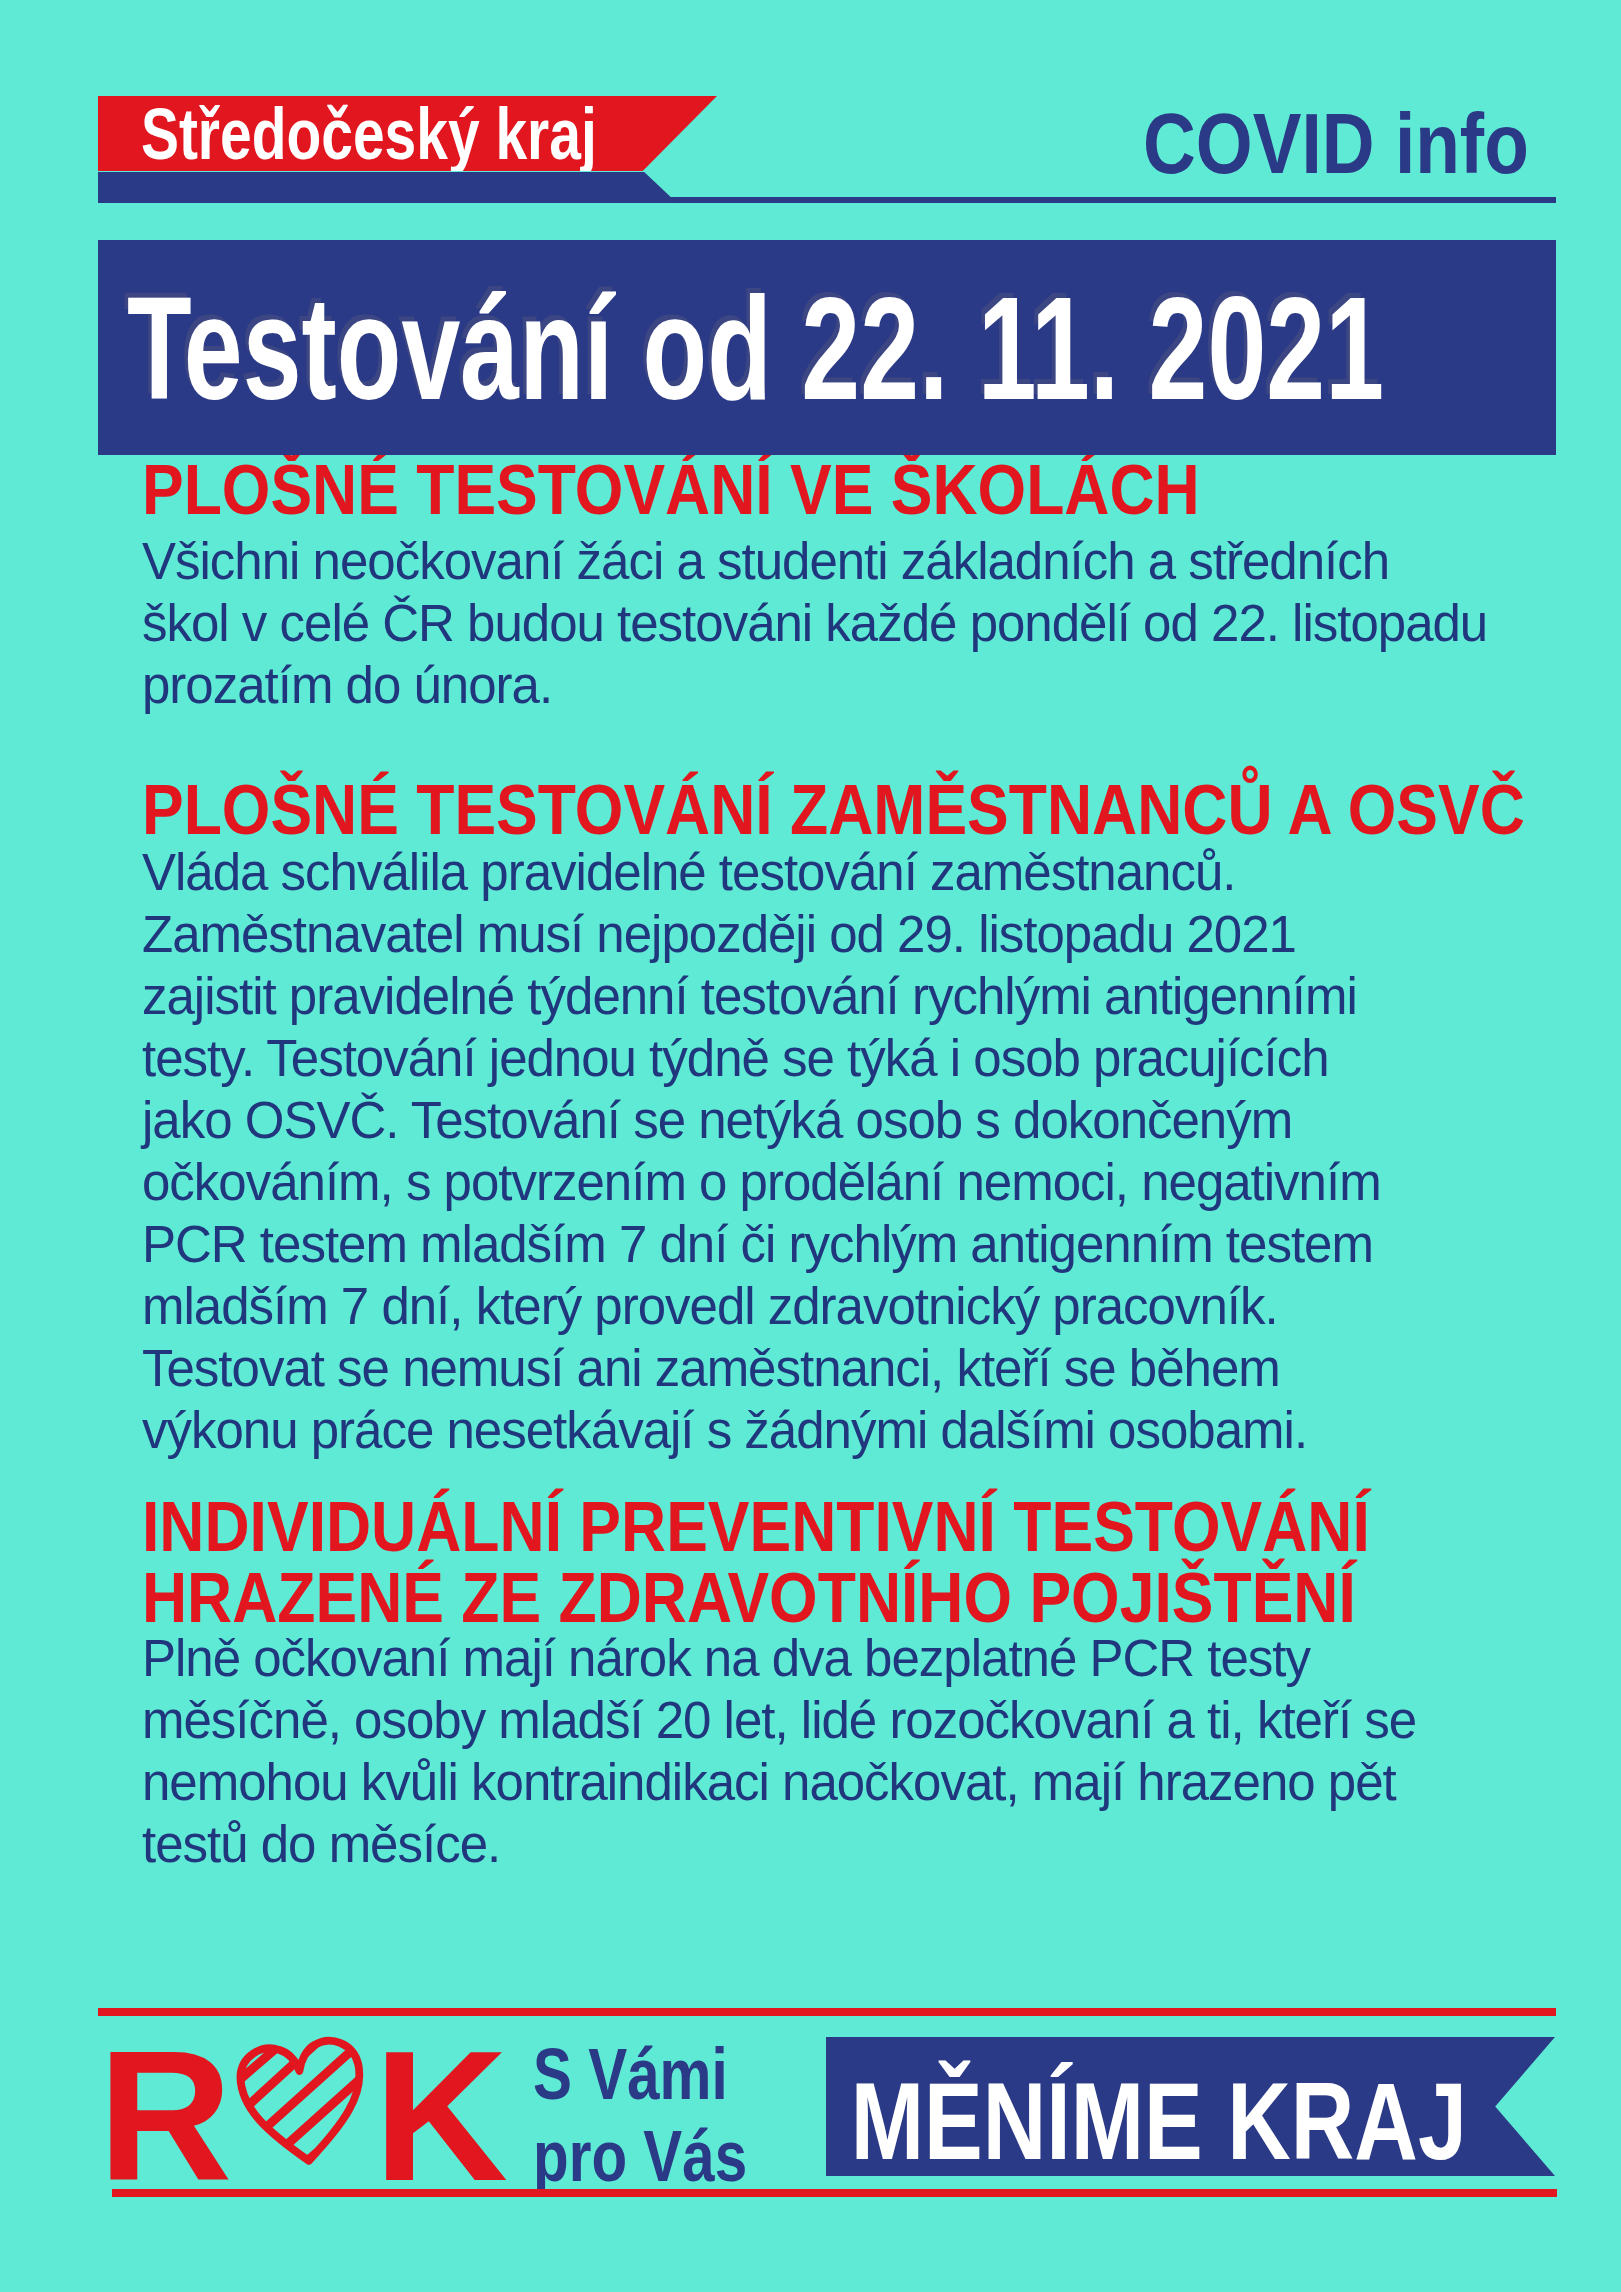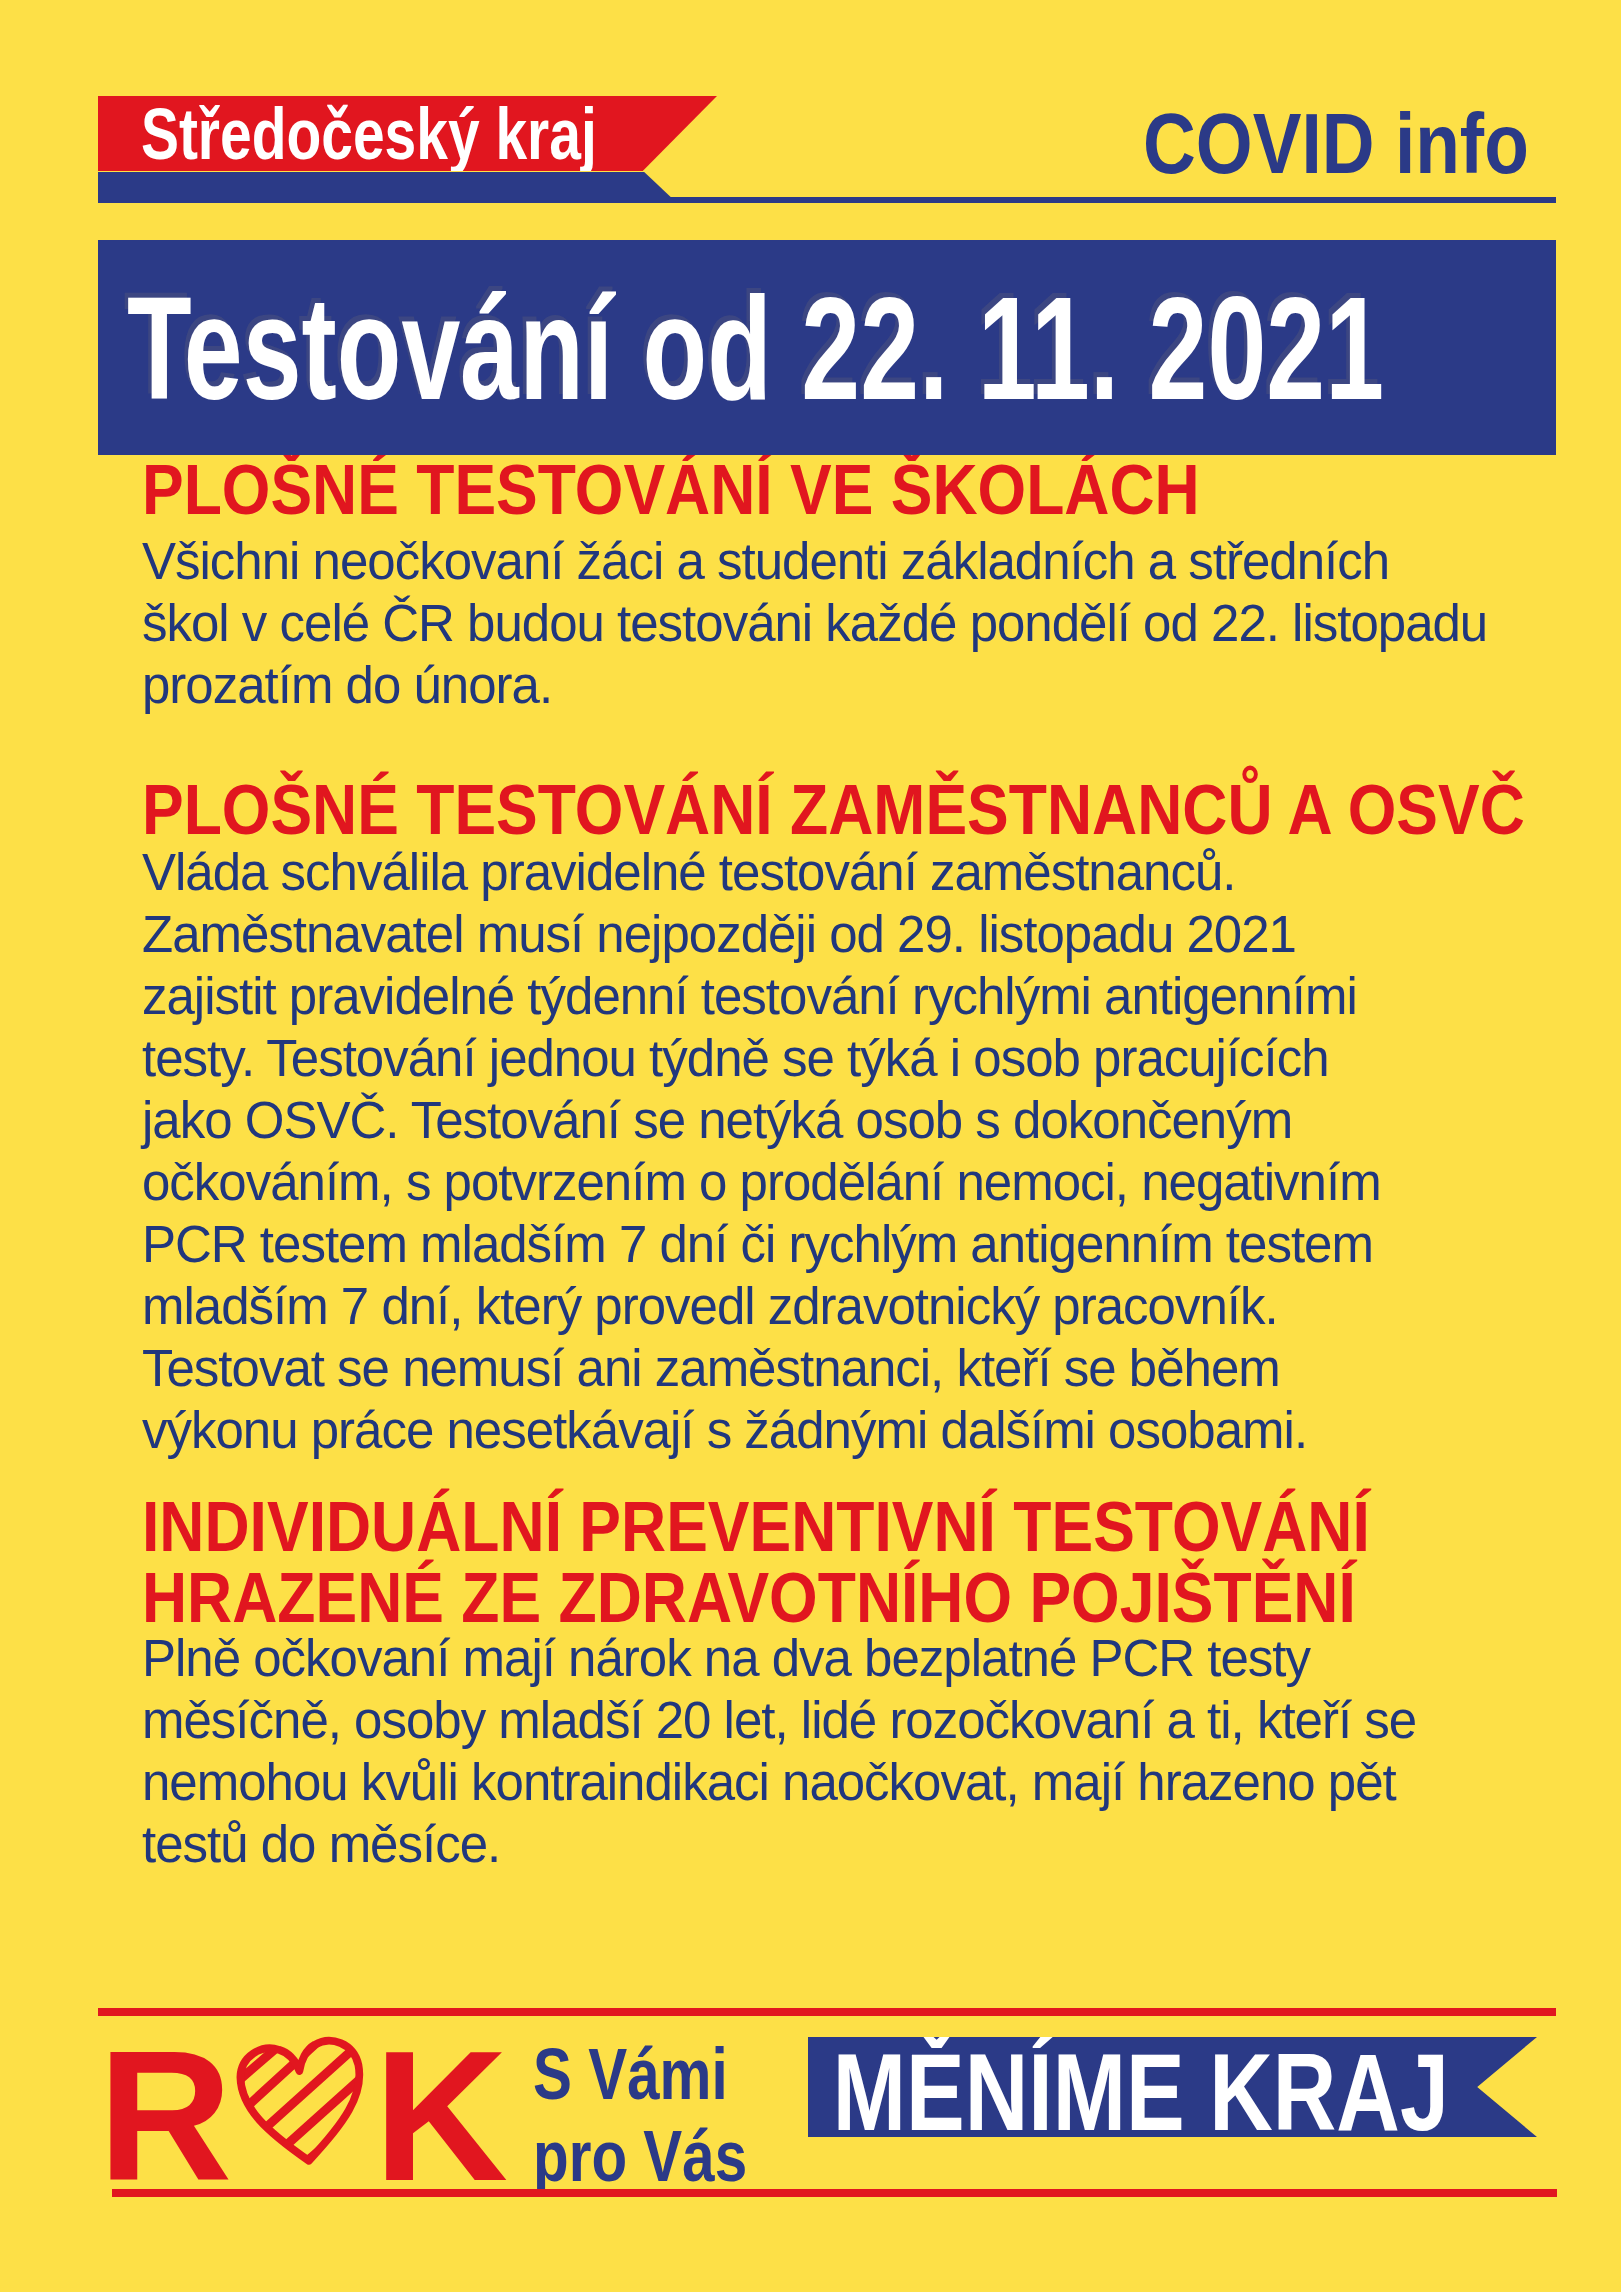--- a/index.html
+++ b/index.html
@@ -4,21 +4,21 @@
 <style>
   :root{
     --red:#e1161f;
     --navy:#2b3a87;
     --text-navy:#21377d;
   }
   html,body{margin:0;padding:0;background:#888;}
   .page{
     position:relative;
     width:1621px;height:2293px;
-    background:#fde047;
+    background:#5eead4;
     overflow:hidden;
     font-family:"Liberation Sans", sans-serif;
     margin:0 auto;
   }
   
   .badge-red{
     position:absolute;left:98px;top:96px;width:619px;height:75px;
     background:var(--red);
     clip-path:polygon(0 0,100% 0,88% 100%,0 100%);
     display:flex;align-items:center;z-index:2;
@@ -101,24 +101,24 @@
     width:155px;height:147px;margin:3.9px -5.9px 0 -3.9px;
     transform:rotate(-6deg);
   }
   .slogan{
     margin-left:29px;padding-top:9.8px;
     font-size:73px;font-weight:700;color:var(--navy);
     line-height:82px;white-space:pre;
     transform:scaleX(.8);transform-origin:left top;
   }
   .flag{
-    position:absolute;left:808px;top:2037px;width:729px;height:100px;
+    position:absolute;left:826px;top:2037px;width:729px;height:139px;
     background:var(--navy);
     clip-path:polygon(0 0,100% 0,91.8% 50%,100% 100%,0 100%);
-    display:flex;align-items:flex-start;
+    display:flex;align-items:flex-end;
   }
   .flag-text{
     padding-left:31px;
     font-size:110px;font-weight:700;color:#fff;line-height:1;
     transform:scaleX(.8);transform-origin:left center;white-space:nowrap;
   }
 </style>
 </head>
 <body>
 

